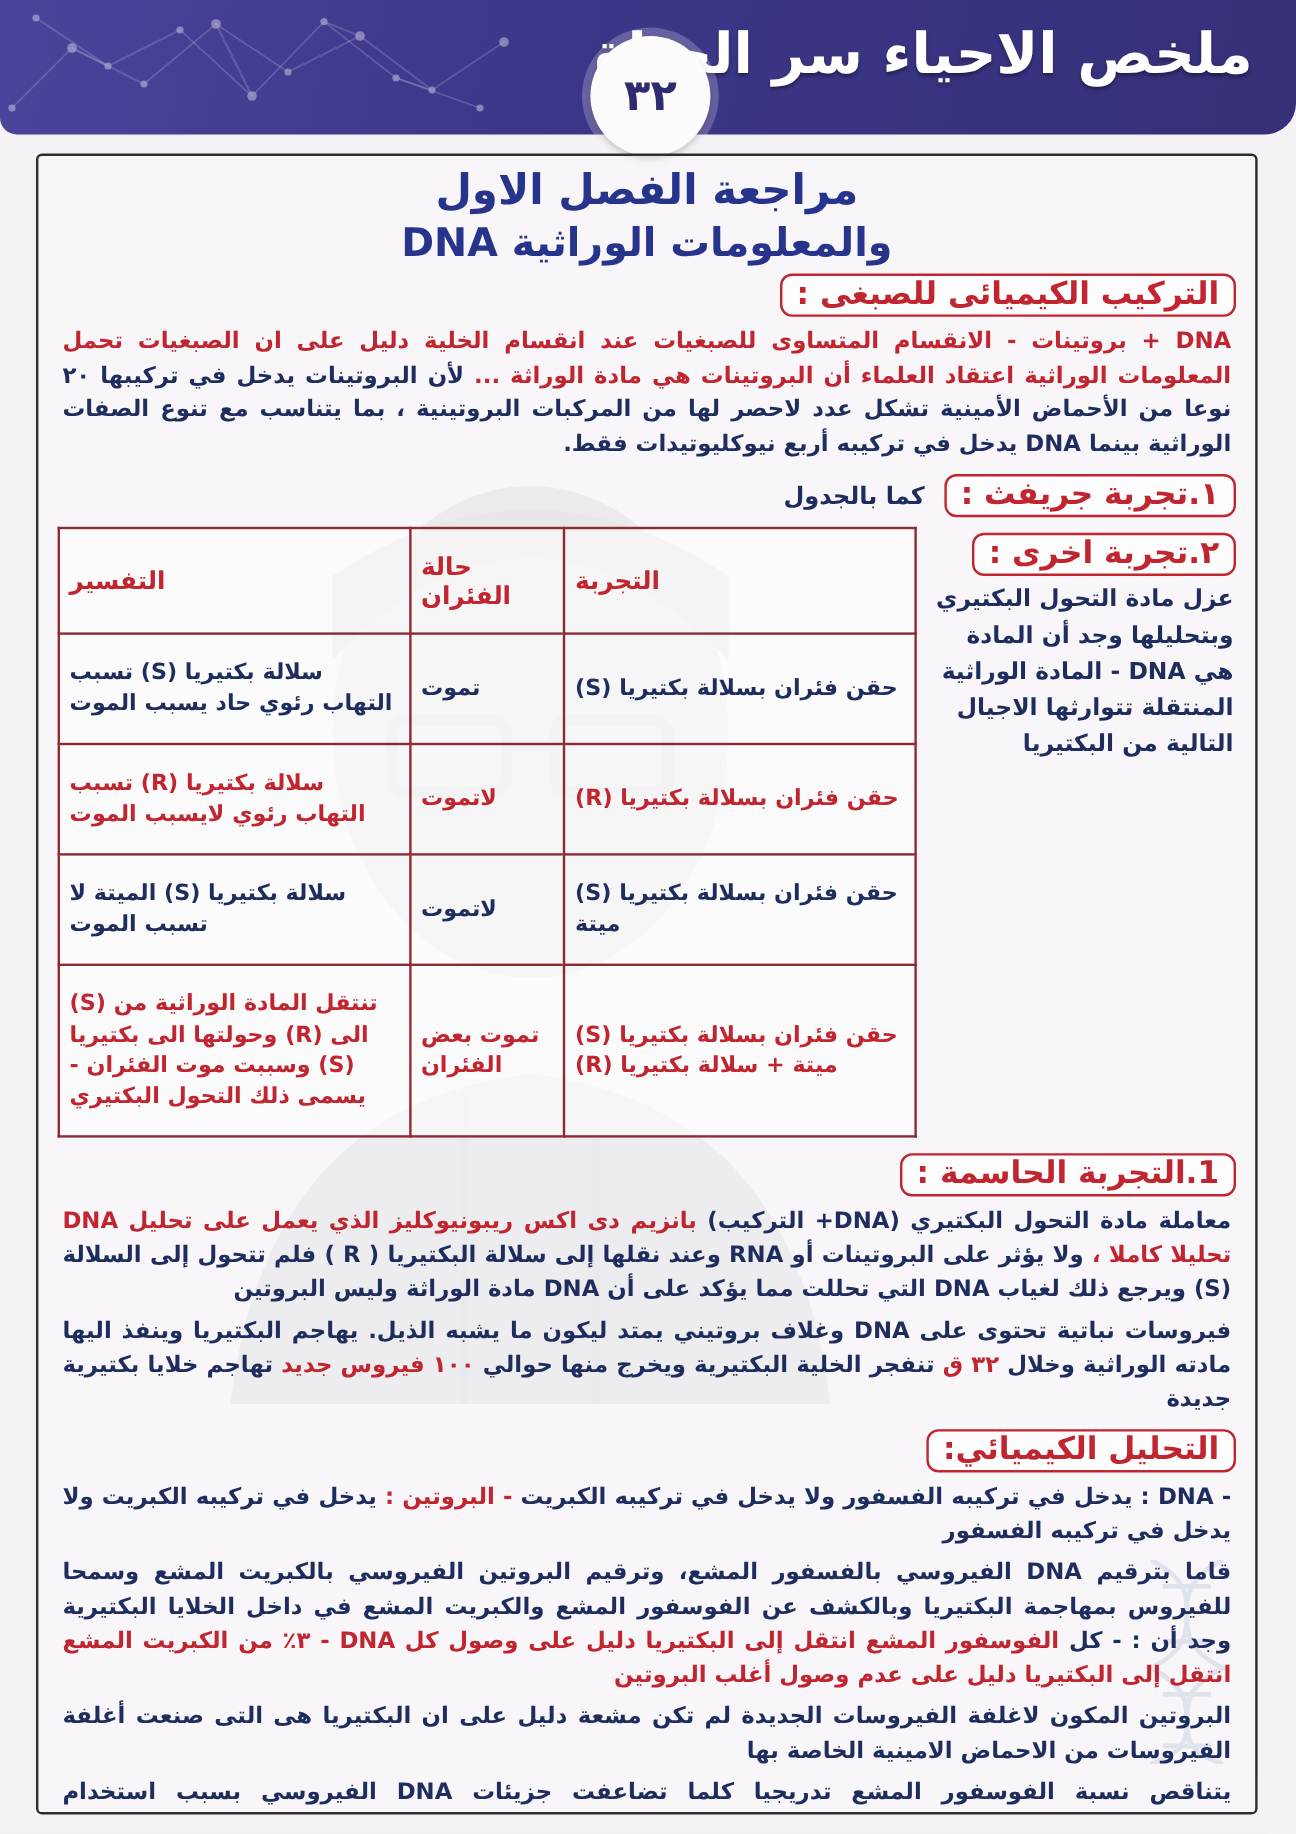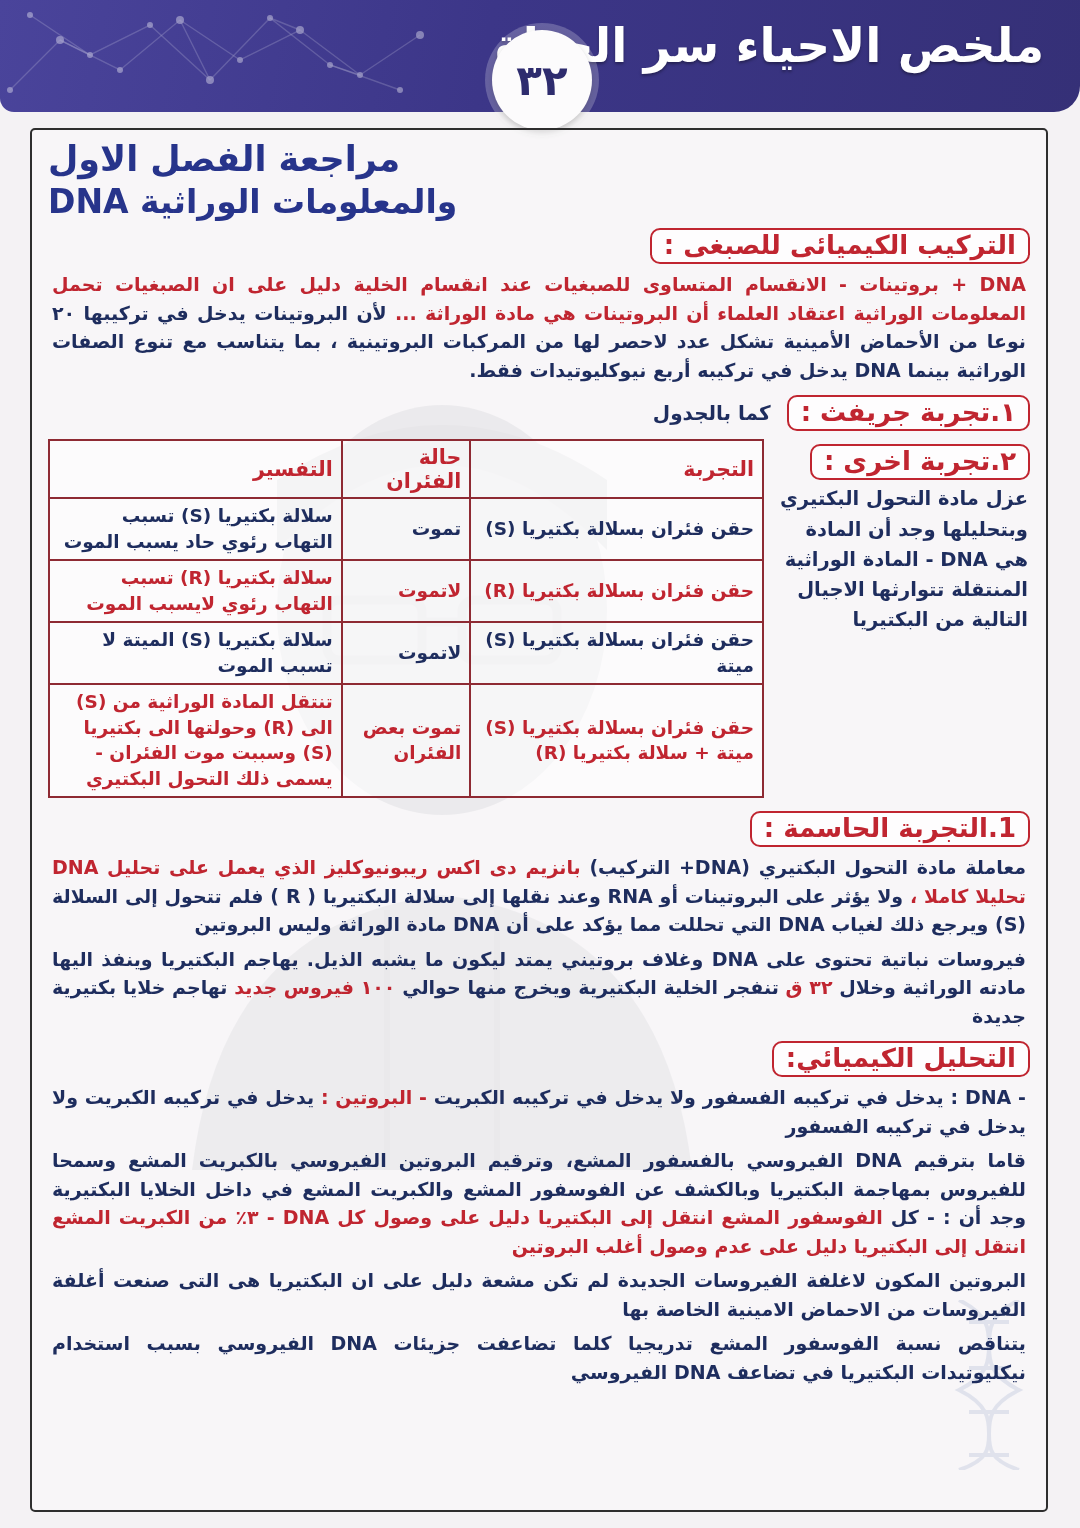--- a/index.html
+++ b/index.html
@@ -22,38 +22,38 @@
   .header-title {
     position:absolute; right:36px; top:18px;
     color:#ffffff; font-size:47px; font-weight:bold;
     direction:rtl; text-shadow:0 2px 3px rgba(0,0,0,.35);
     letter-spacing:-1px;
   }
   .page-badge {
     position:absolute; left:492px; top:30px; width:100px; height:100px;
     background:#fcfbfc; border-radius:50%;
     display:flex; align-items:center; justify-content:center;
-    font-size:42px; font-weight:bold; color:#2e2c6e;
+    font-size:36px; font-weight:bold; color:#2e2c6e;
     box-shadow:0 0 0 7px rgba(255,255,255,.22), 0 3px 6px rgba(0,0,0,.25);
   }
 
   
   .content {
     position:absolute; left:30px; right:32px; top:128px; bottom:16px;
     border:2px solid #2e2e2e; border-radius:5px;
     padding:8px 16px 10px; direction:rtl; overflow:hidden;
     background:rgba(255,255,255,.35);
   }
   .content > * { position:relative; z-index:1; }
 
   .bg-photo { position:absolute; left:110px; top:220px; z-index:0; opacity:.11; }
   .dna-watermark { position:absolute; right:2px; bottom:40px; z-index:0; opacity:.22; }
 
   
-  .doc-title { text-align:left; color:var(--title_blue,#27348b); font-weight:bold; margin-bottom:2px; }
+  .doc-title { text-align:center; color:var(--title_blue,#27348b); font-weight:bold; margin-bottom:2px; }
   .doc-title .l1 { font-size:35px; line-height:1.25; }
   .doc-title .l2 { font-size:33px; line-height:1.2; direction:ltr; }
 
   
   .h-box {
     display:inline-block;
     border:2px solid var(--accent_red,#bc2630);
     color:var(--accent_red,#c02530);
     border-radius:10px; padding:0 12px 2px;
     font-weight:bold; font-size:26px;
@@ -76,21 +76,21 @@
   .row2 { display:flex; gap:12px; margin:4px 0 8px; align-items:flex-start; }
   .side-col { width:254px; flex:none; }
   .side-col .para { font-size:19.5px; line-height:1.55; text-align:right; margin:0 2px 6px; }
   .tbl-col { flex:1; }
 
   table.griffith {
     width:100%; border-collapse:collapse; background:rgba(255,255,255,.55);
   }
   table.griffith th, table.griffith td {
     border:2px solid var(--table_border,#8e2a33);
-    text-align:right; font-weight:bold; padding:4px 8px;
+    text-align:left; font-weight:bold; padding:19px 8px;
   }
   table.griffith th { color:var(--accent_red,#c02530); font-size:20.5px; }
   table.griffith td { font-size:18.5px; line-height:1.4; }
   tr.r-navy td { color:var(--body_navy,#1e2d5e); }
   tr.r-red  td { color:var(--accent_red,#c02530); }
   td.tall { padding:14px 8px; }
 
   
   .brand {
     position:absolute; left:50%; bottom:8px; transform:translateX(-50%);

